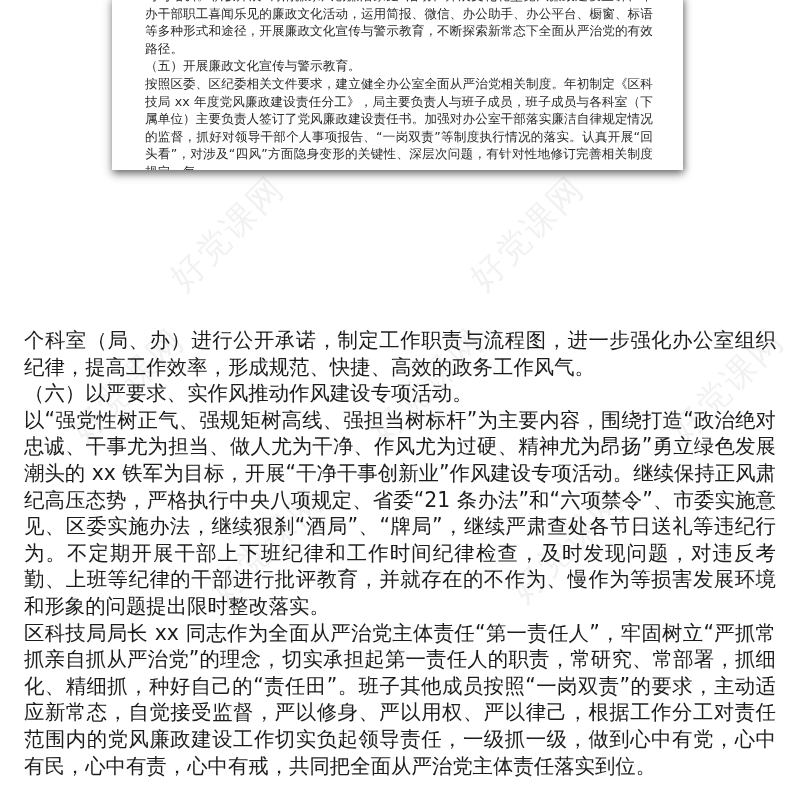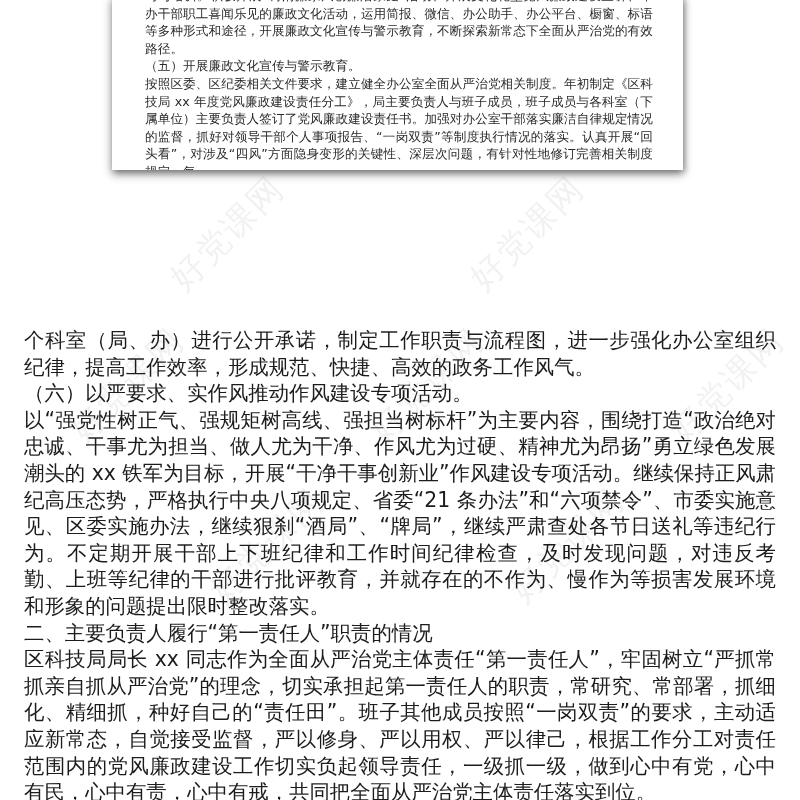--- a/index.html
+++ b/index.html
@@ -74,21 +74,20 @@
     <p>习与培训。积极开展“树清廉家风创廉洁家庭”活动、开展文化礼堂党风廉政建设宣讲、举办干部职工喜闻乐见的廉政文化活动，运用简报、微信、办公助手、办公平台、橱窗、标语等多种形式和途径，开展廉政文化宣传与警示教育，不断探索新常态下全面从严治党的有效路径。</p>
     <p>（五）开展廉政文化宣传与警示教育。</p>
     <p>按照区委、区纪委相关文件要求，建立健全办公室全面从严治党相关制度。年初制定《区科技局 xx 年度党风廉政建设责任分工》，局主要负责人与班子成员，班子成员与各科室（下属单位）主要负责人签订了党风廉政建设责任书。加强对办公室干部落实廉洁自律规定情况的监督，抓好对领导干部个人事项报告、“一岗双责”等制度执行情况的落实。认真开展“回头看”，对涉及“四风”方面隐身变形的关键性、深层次问题，有针对性地修订完善相关制度规定，每</p>
   </div>
 </div>
 
 <div class="main-text">
   <p>个科室（局、办）进行公开承诺，制定工作职责与流程图，进一步强化办公室组织纪律，提高工作效率，形成规范、快捷、高效的政务工作风气。</p>
   <p>（六）以严要求、实作风推动作风建设专项活动。</p>
   <p>以“强党性树正气、强规矩树高线、强担当树标杆”为主要内容，围绕打造“政治绝对忠诚、干事尤为担当、做人尤为干净、作风尤为过硬、精神尤为昂扬”勇立绿色发展潮头的 xx 铁军为目标，开展“干净干事创新业”作风建设专项活动。继续保持正风肃纪高压态势，严格执行中央八项规定、省委“21 条办法”和“六项禁令”、市委实施意见、区委实施办法，继续狠刹“酒局”、“牌局”，继续严肃查处各节日送礼等违纪行为。不定期开展干部上下班纪律和工作时间纪律检查，及时发现问题，对违反考勤、上班等纪律的干部进行批评教育，并就存在的不作为、慢作为等损害发展环境和形象的问题提出限时整改落实。</p>
-  <p>二、主要负责人履行“第一责任人”职责的情况</p>
   <p>区科技局局长 xx 同志作为全面从严治党主体责任“第一责任人”，牢固树立“严抓常抓亲自抓从严治党”的理念，切实承担起第一责任人的职责，常研究、常部署，抓细化、精细抓，种好自己的“责任田”。班子其他成员按照“一岗双责”的要求，主动适应新常态，自觉接受监督，严以修身、严以用权、严以律己，根据工作分工对责任范围内的党风廉政建设工作切实负起领导责任，一级抓一级，做到心中有党，心中有民，心中有责，心中有戒，共同把全面从严治党主体责任落实到位。</p>
 </div>
 
 <div class="watermark" style="left:160px; top:268px;">好党课网</div>
 <div class="watermark" style="left:460px; top:268px;">好党课网</div>
 <div class="watermark" style="left:60px; top:420px;">好党课网</div>
 <div class="watermark" style="left:360px; top:420px;">好党课网</div>
 <div class="watermark" style="left:660px; top:420px;">好党课网</div>
 <div class="watermark" style="left:200px; top:580px;">好党课网</div>
 <div class="watermark" style="left:500px; top:580px;">好党课网</div>

